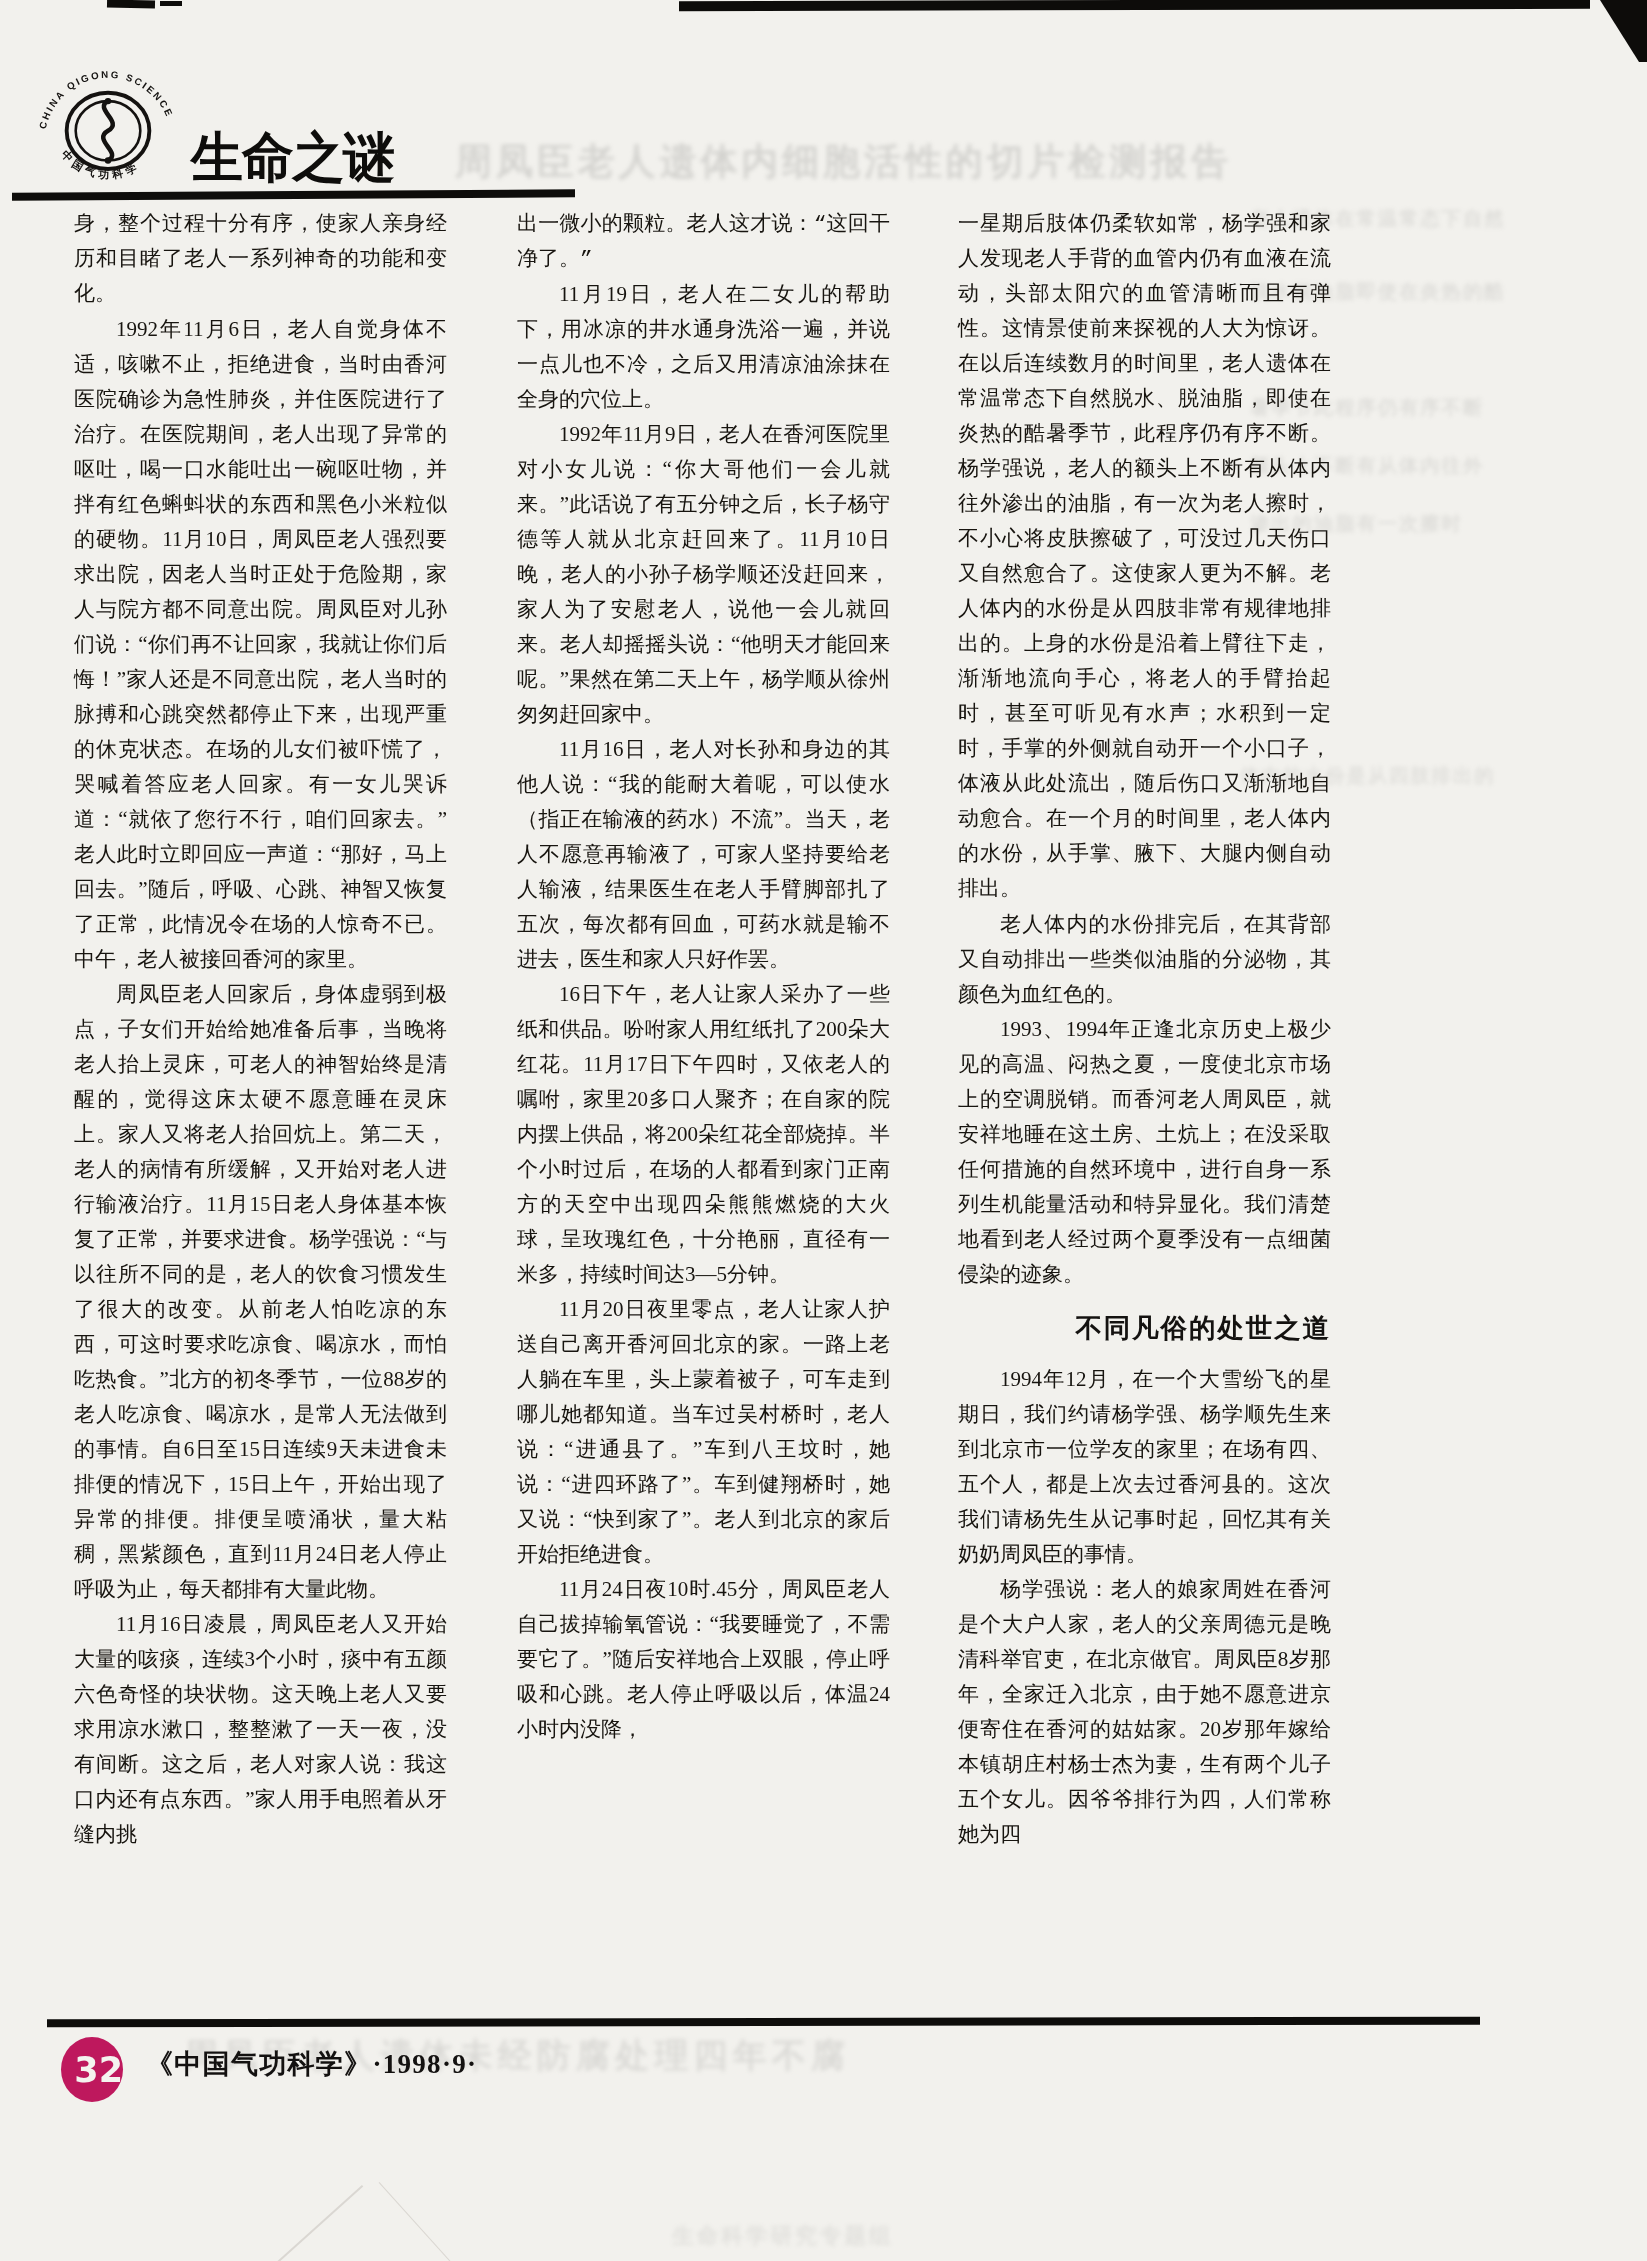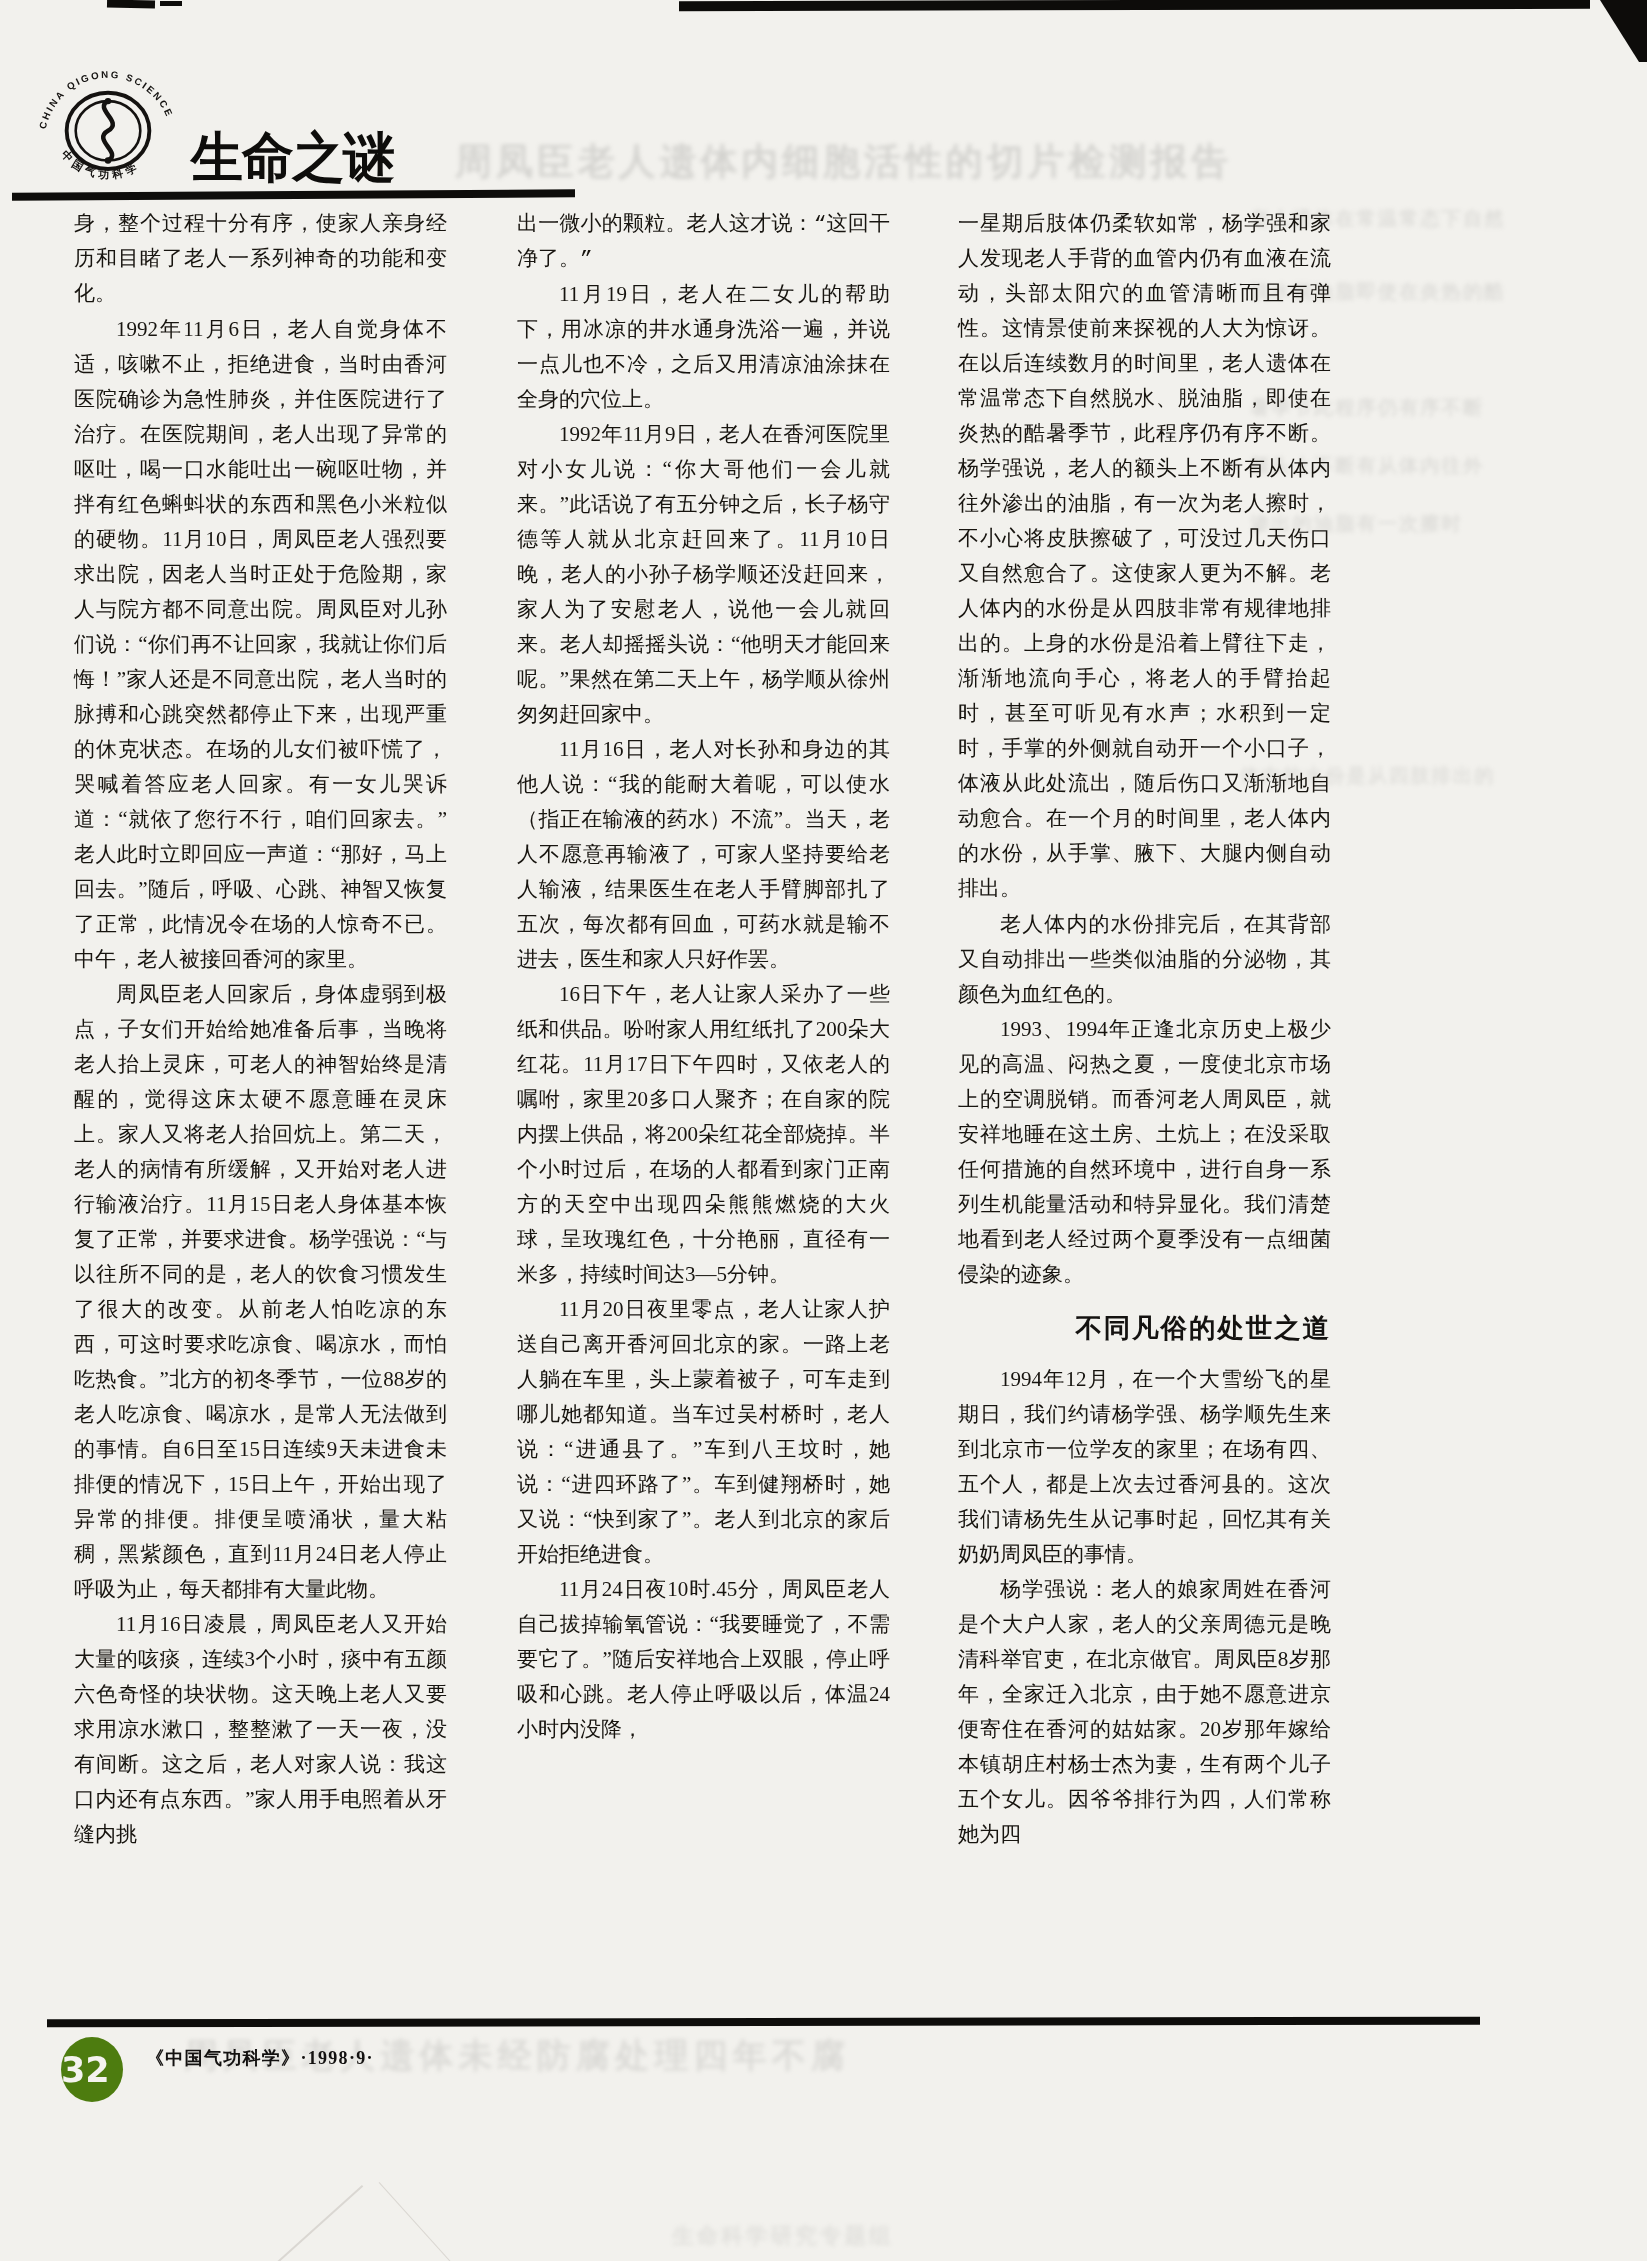--- a/index.html
+++ b/index.html
@@ -55,28 +55,28 @@
     font-size:26.5px;font-weight:bold;color:#141210;
     text-align:right;margin:19.4px 0 15.5px 0;letter-spacing:1.9px;text-indent:0;
   }
   
   .footer-rule{
     position:absolute;left:47px;top:2018px;width:1433px;height:7.8px;
     background:#0e0d0b;transform:rotate(-0.1deg);
   }
   .page-badge{
     position:absolute;left:61px;top:2037px;width:62px;height:65px;
-    background:#4d7c0f;border-radius:50%;
-    display:flex;align-items:center;justify-content:flex-start;
+    background:#be185d;border-radius:50%;
+    display:flex;align-items:center;justify-content:flex-end;
     color:#f4f3ef;font-family:"DejaVu Sans","Liberation Sans",sans-serif;
     font-weight:bold;font-size:35px;
   }
   .journal-line{
     position:absolute;left:146px;top:2046px;
-    font-weight:bold;font-size:18px;color:#131110;letter-spacing:1.3px;
+    font-weight:bold;font-size:27px;color:#131110;letter-spacing:1.3px;
     font-family:"Liberation Serif","DejaVu Serif",serif;
   }
 </style>
 </head>
 <body>
 
 <div class="artifact top-bar"></div>
 <div class="artifact tl-dash1"></div>
 <div class="artifact tl-dash2"></div>
 <div class="corner-tri" style="position:absolute;"></div>

